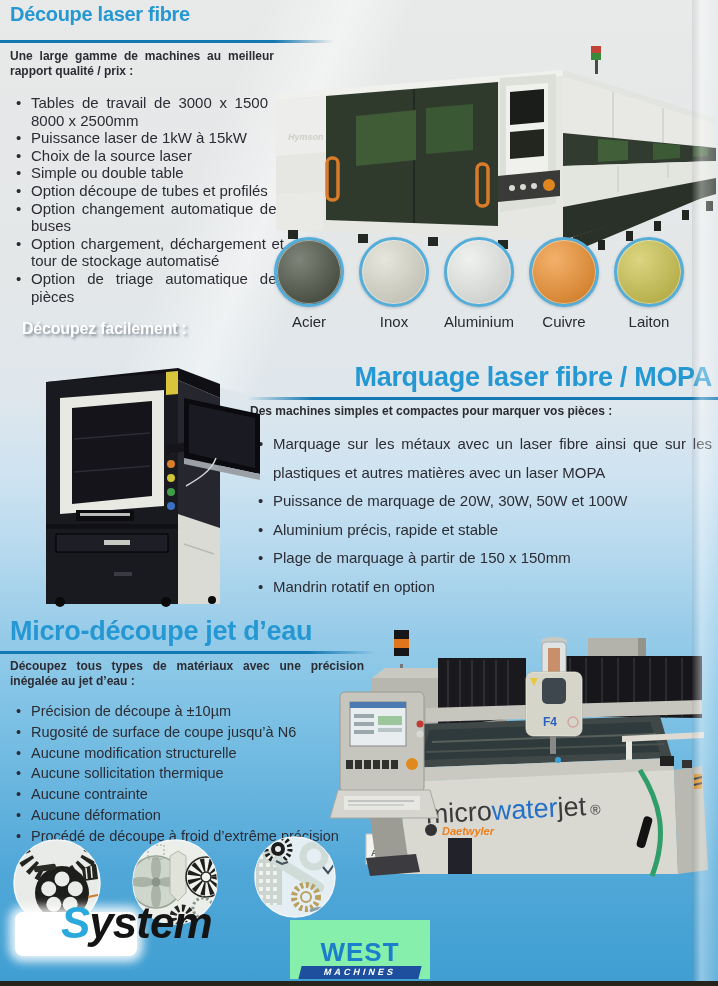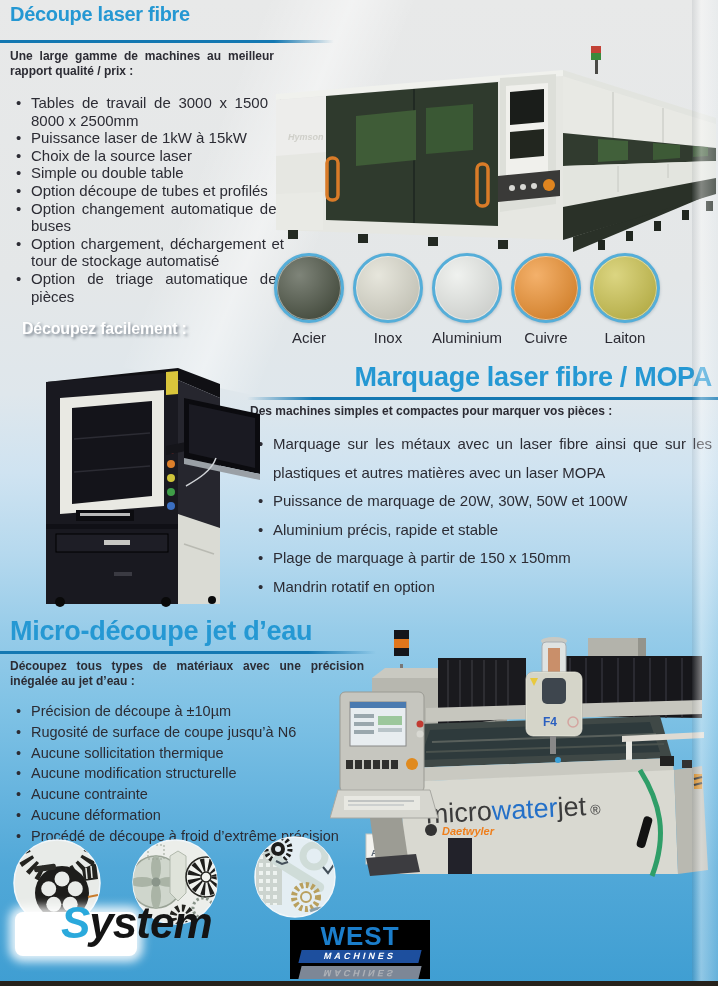--- a/index.html
+++ b/index.html
@@ -29,21 +29,21 @@
   .b2{left:252px;top:430px;width:460px;font-size:15px;line-height:28.5px}
   .b3{left:10px;top:701px;width:358px;font-size:14.5px;line-height:20.8px}
 
   .t1{left:10px;top:3px}
   .r1{left:0;top:40px;width:334px}
   .i1{left:10px;top:49px;width:264px}
 
   .tagline{left:22px;top:320px;font-size:16px;font-weight:bold;color:#ffffff;
     text-shadow:2px 2px 3px rgba(70,82,95,.65);letter-spacing:-0.2px}
 
-  .materials{left:272px;top:253px;display:flex;gap:5px}
+  .materials{left:272px;top:237px;display:flex;gap:11px}
   .material{width:74px;text-align:center}
   .material-circle{width:70px;height:70px;margin:0 auto;border-radius:50%;
     border:3px solid #55aed9;
     background-image:radial-gradient(circle at 35% 30%,rgba(255,255,255,.30),rgba(0,0,0,.14) 90%);
     box-shadow:0 1px 3px rgba(40,70,95,.25), inset 0 0 0 1px rgba(255,255,255,.45)}
   .material-label{margin-top:6px;font-size:15px;color:#2a2a32}
 
   .t2{left:316px;top:362px;width:396px;text-align:right}
   .r2{left:247px;top:397px;width:471px}
   .i2{left:250px;top:404px;width:462px;text-align:left}
@@ -57,21 +57,21 @@
   .m2{left:16px;top:354px}
   .m3{left:330px;top:620px}
   .samples{left:10px;top:835px}
 
   .system-logo{left:15px;top:898px;width:260px;height:70px}
   .system-smudge{position:absolute;left:0;top:14px;width:122px;height:44px;background:#fff;
     border-radius:8px;box-shadow:0 0 10px 6px rgba(255,255,255,.85)}
   .system-text{position:absolute;left:46px;top:0;font-size:44px;font-style:italic;font-weight:bold;color:#141414;letter-spacing:-1px}
   .system-s{color:#2aa9dc}
 
-  .west-box{left:290px;top:920px;width:140px;height:59px;background:#000000;overflow:hidden;text-align:center;padding-top:3px}
+  .west-box{left:290px;top:920px;width:140px;height:59px;background:#86efac;overflow:hidden;text-align:center;padding-top:19px}
   .west-word{color:#1b7ecb;font-weight:bold;font-size:26px;line-height:27px;letter-spacing:1px}
   .west-bar{width:120px;margin:0 auto;background:#1d4f9e;color:#fff;font-weight:bold;font-size:9px;
     letter-spacing:3px;line-height:13px;transform:skewX(-14deg)}
   .west-bar.reflect{margin-top:3px;transform:skewX(-14deg) scaleY(-1);background:#a7b5c9;color:#e9edf4;opacity:.75}
 
   text{font-family:"Liberation Sans",sans-serif}
 </style>
 </head>
 <body>
 
@@ -225,22 +225,22 @@
       <circle cx="196" cy="246" r="4" fill="#0a0a0a"></circle>
     </g>
   </svg>
 
   <div class="abs h-blue h2 t3">Micro-découpe jet d’eau</div>
   <div class="abs rule rule-r r3"></div>
   <div class="abs intro i3">Découpez tous types de matériaux avec une précision inégalée au jet d’eau :</div>
   <ul class="abs bullets b3">
       <li>Précision de découpe à ±10µm</li>
       <li>Rugosité de surface de coupe jusqu’à N6</li>
+      <li>Aucune modification structurelle</li>
       <li>Aucune sollicitation thermique</li>
-      <li>Aucune modification structurelle</li>
       <li>Aucune contrainte</li>
       <li>Aucune déformation</li>
       <li>Procédé de découpe à froid d’extrême précision</li>
     </ul>
 
   <svg class="abs svg-img m3" width="386" height="266" viewBox="0 0 386 266">
     <g>
       <rect x="70" y="44" width="3" height="26" fill="#777"></rect>
       <rect x="64" y="10" width="15" height="9" fill="#15151a"></rect>
       <rect x="64" y="19" width="15" height="9" fill="#e0761c"></rect>

